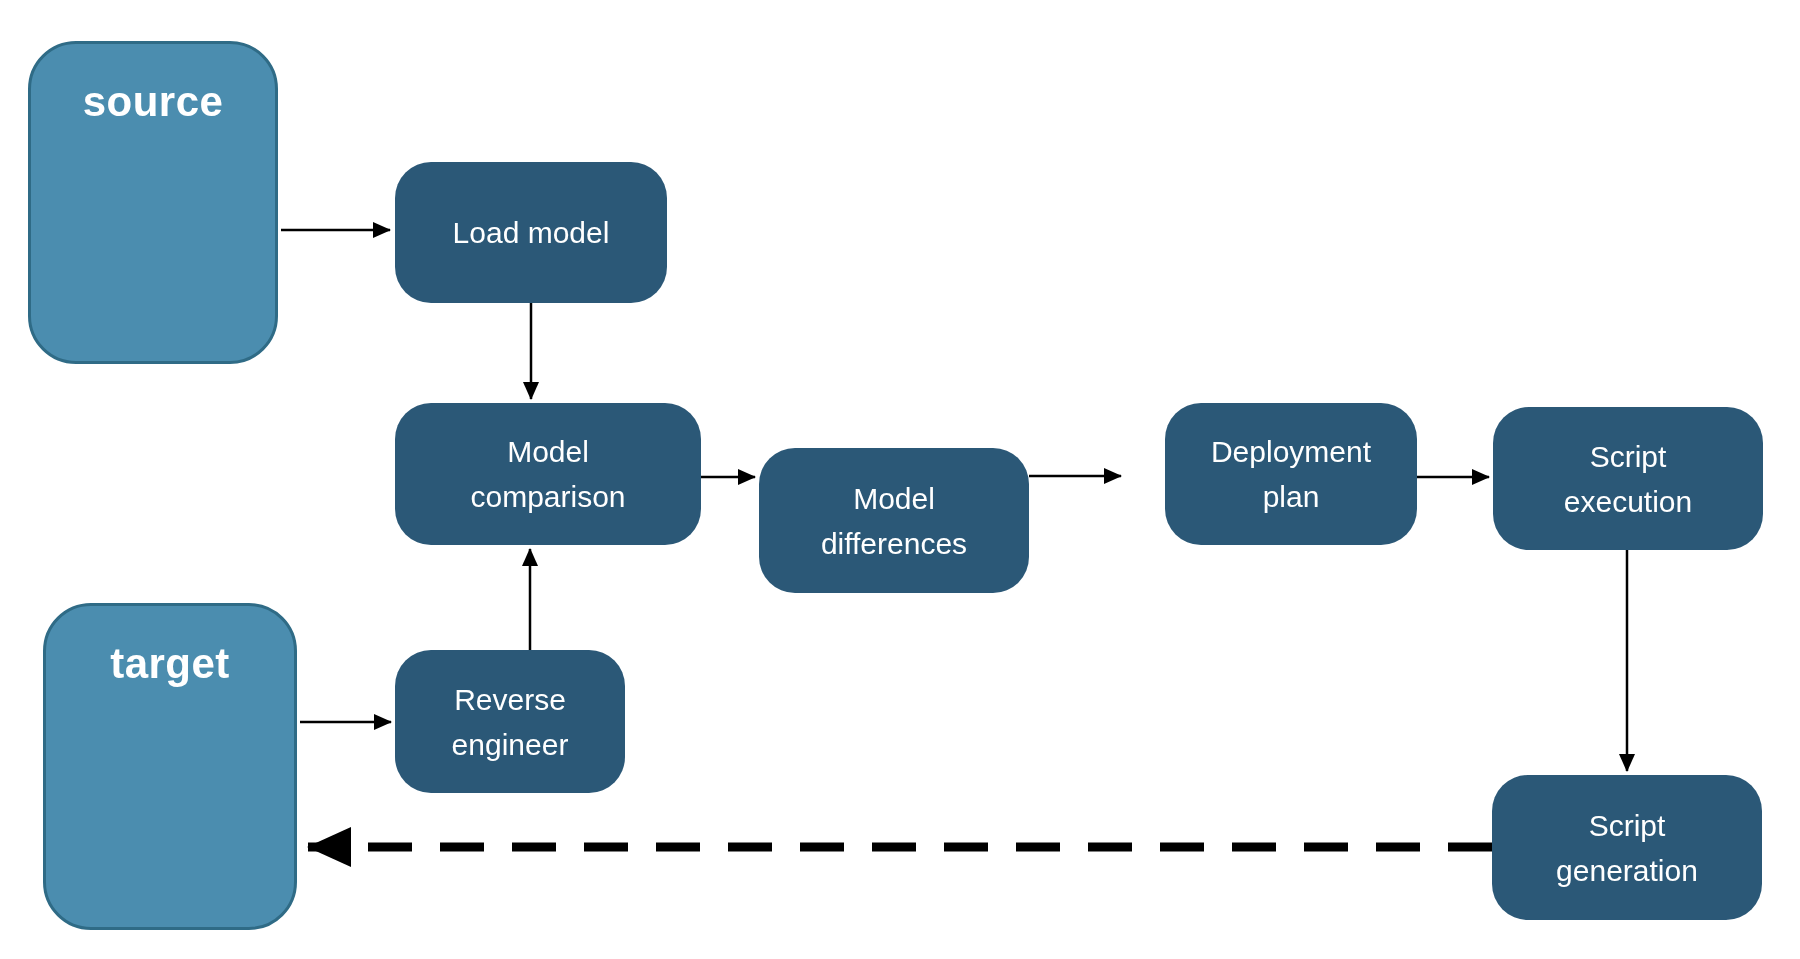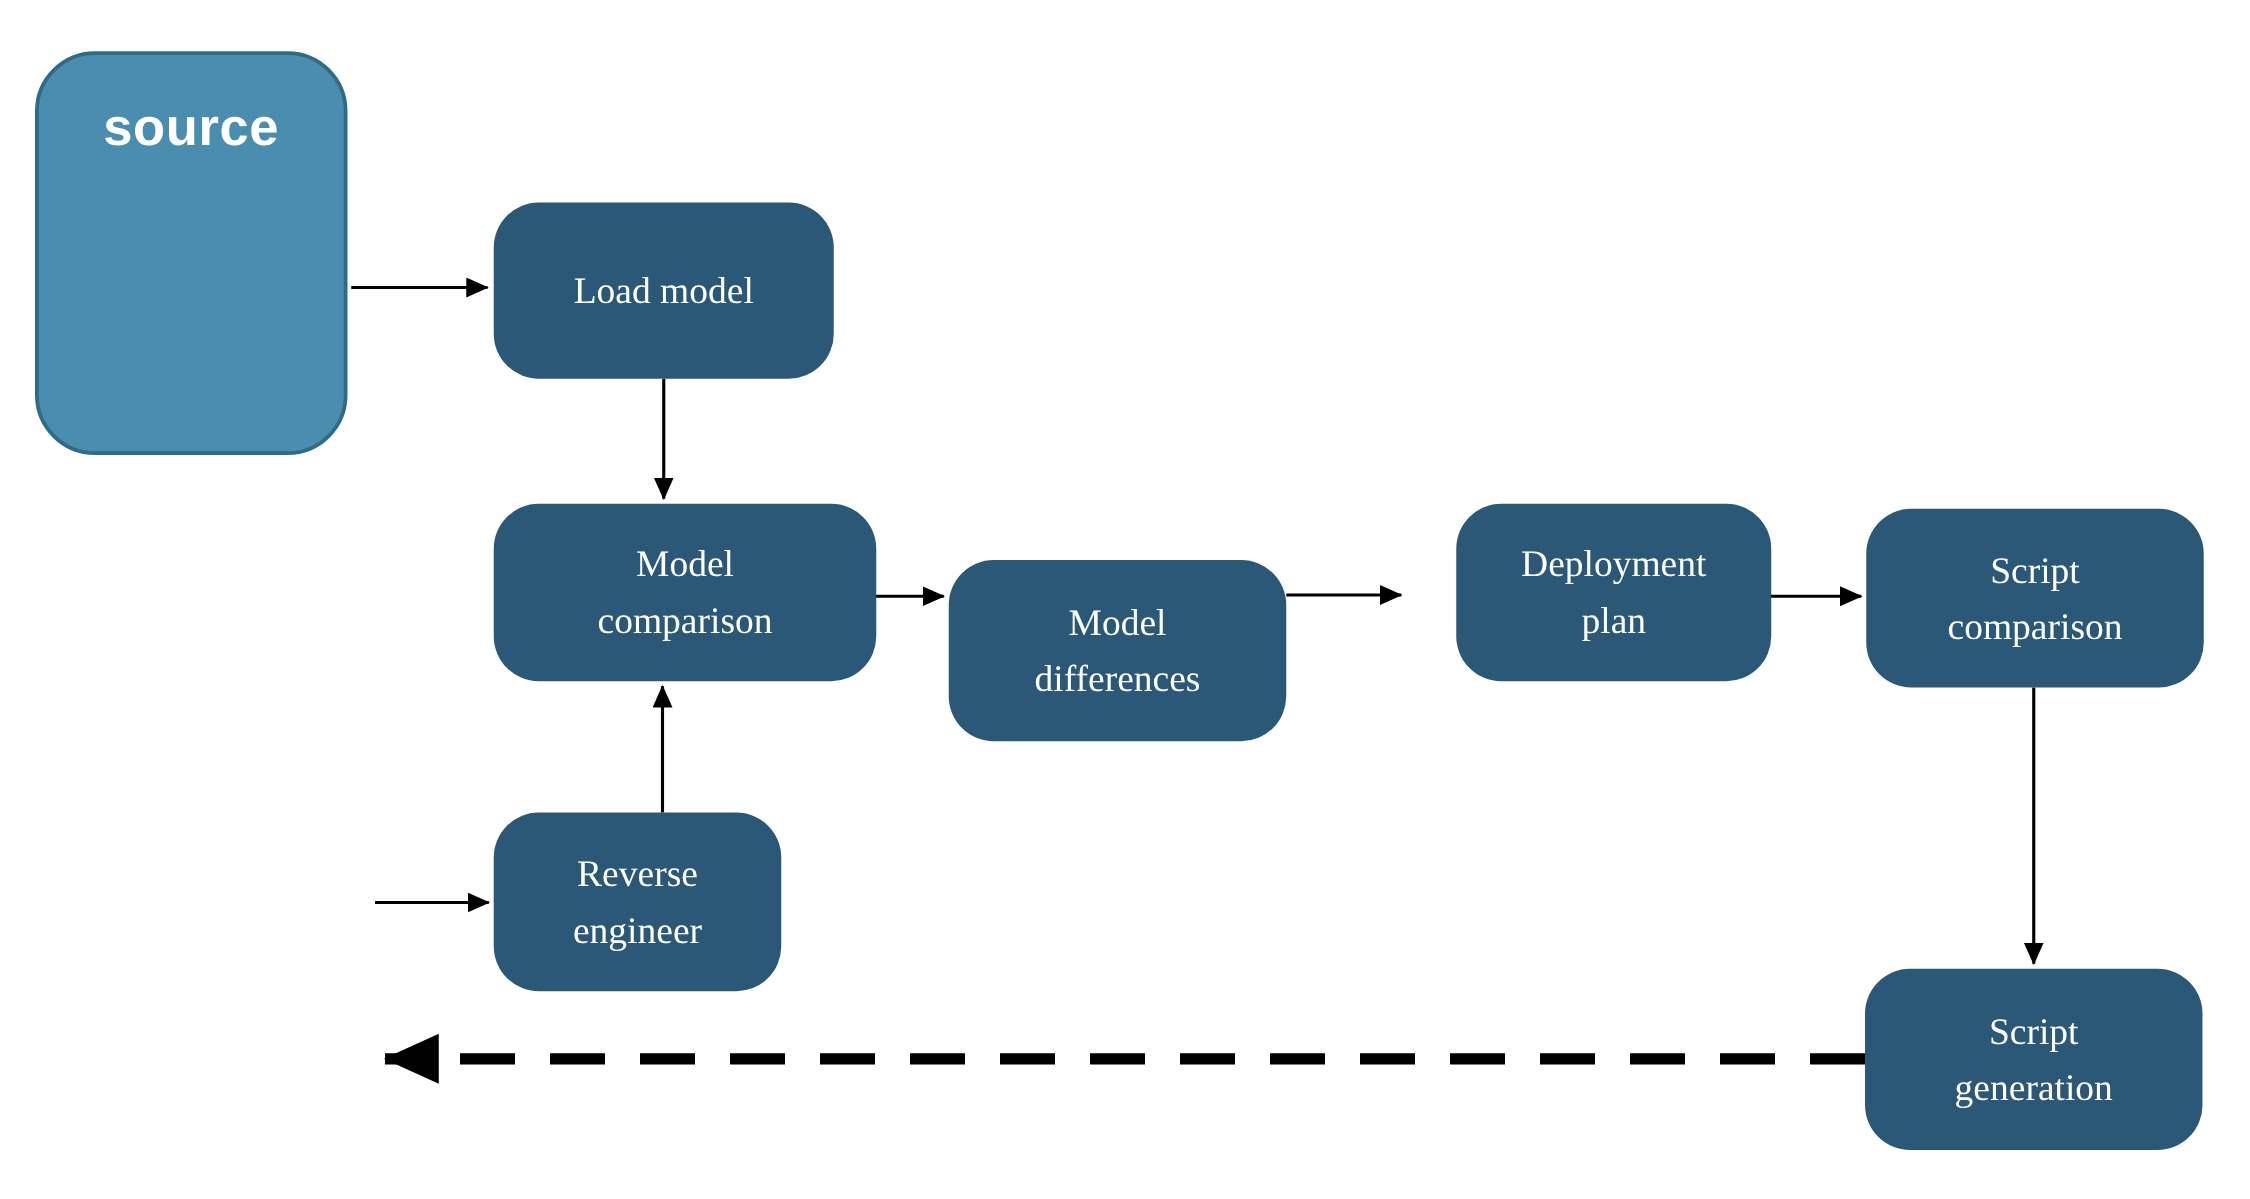--- a/index.html
+++ b/index.html
@@ -54,21 +54,20 @@
 
   .process-node {
     position: absolute;
     background: var(--node_fill);
     border-radius: 36px;
     z-index: 2;
     display: flex;
     justify-content: center;
     align-items: center;
     text-align: center;
-    font-family: Liberation Serif, serif;
   }
   .process-label {
     color: var(--text);
     font-size: 30px;
     font-weight: 400;
     line-height: 1.5;
     max-width: 205px;
   }
 
   
@@ -125,39 +124,42 @@
       <circle class="icon-fill" cx="219" cy="749" r="7"></circle>
       <circle class="icon-fill" cx="219" cy="803" r="7"></circle>
       <circle class="icon-fill" cx="219" cy="857" r="7"></circle>
     </g>
   </svg>
 
   <div class="container-node pos-source">
     <span class="container-label">source</span>
   </div>
 
+  <div class="container-node pos-target">
+    <span class="container-label">target</span>
+  </div>
 
   <div class="process-node pos-load-model">
     <span class="process-label">Load model</span>
   </div>
 
   <div class="process-node pos-model-comparison">
     <span class="process-label">Model comparison</span>
   </div>
 
   <div class="process-node pos-model-differences">
     <span class="process-label">Model differences</span>
   </div>
 
   <div class="process-node pos-deployment-plan">
     <span class="process-label">Deployment plan</span>
   </div>
 
   <div class="process-node pos-script-generation">
-    <span class="process-label">Script comparison</span>
+    <span class="process-label">Script execution</span>
   </div>
 
   <div class="process-node pos-script-execution">
     <span class="process-label">Script generation</span>
   </div>
 
   <div class="process-node" style="left:395px; top:650px; width:230px; height:143px;">
     <span class="process-label">Reverse engineer</span>
   </div>
 

